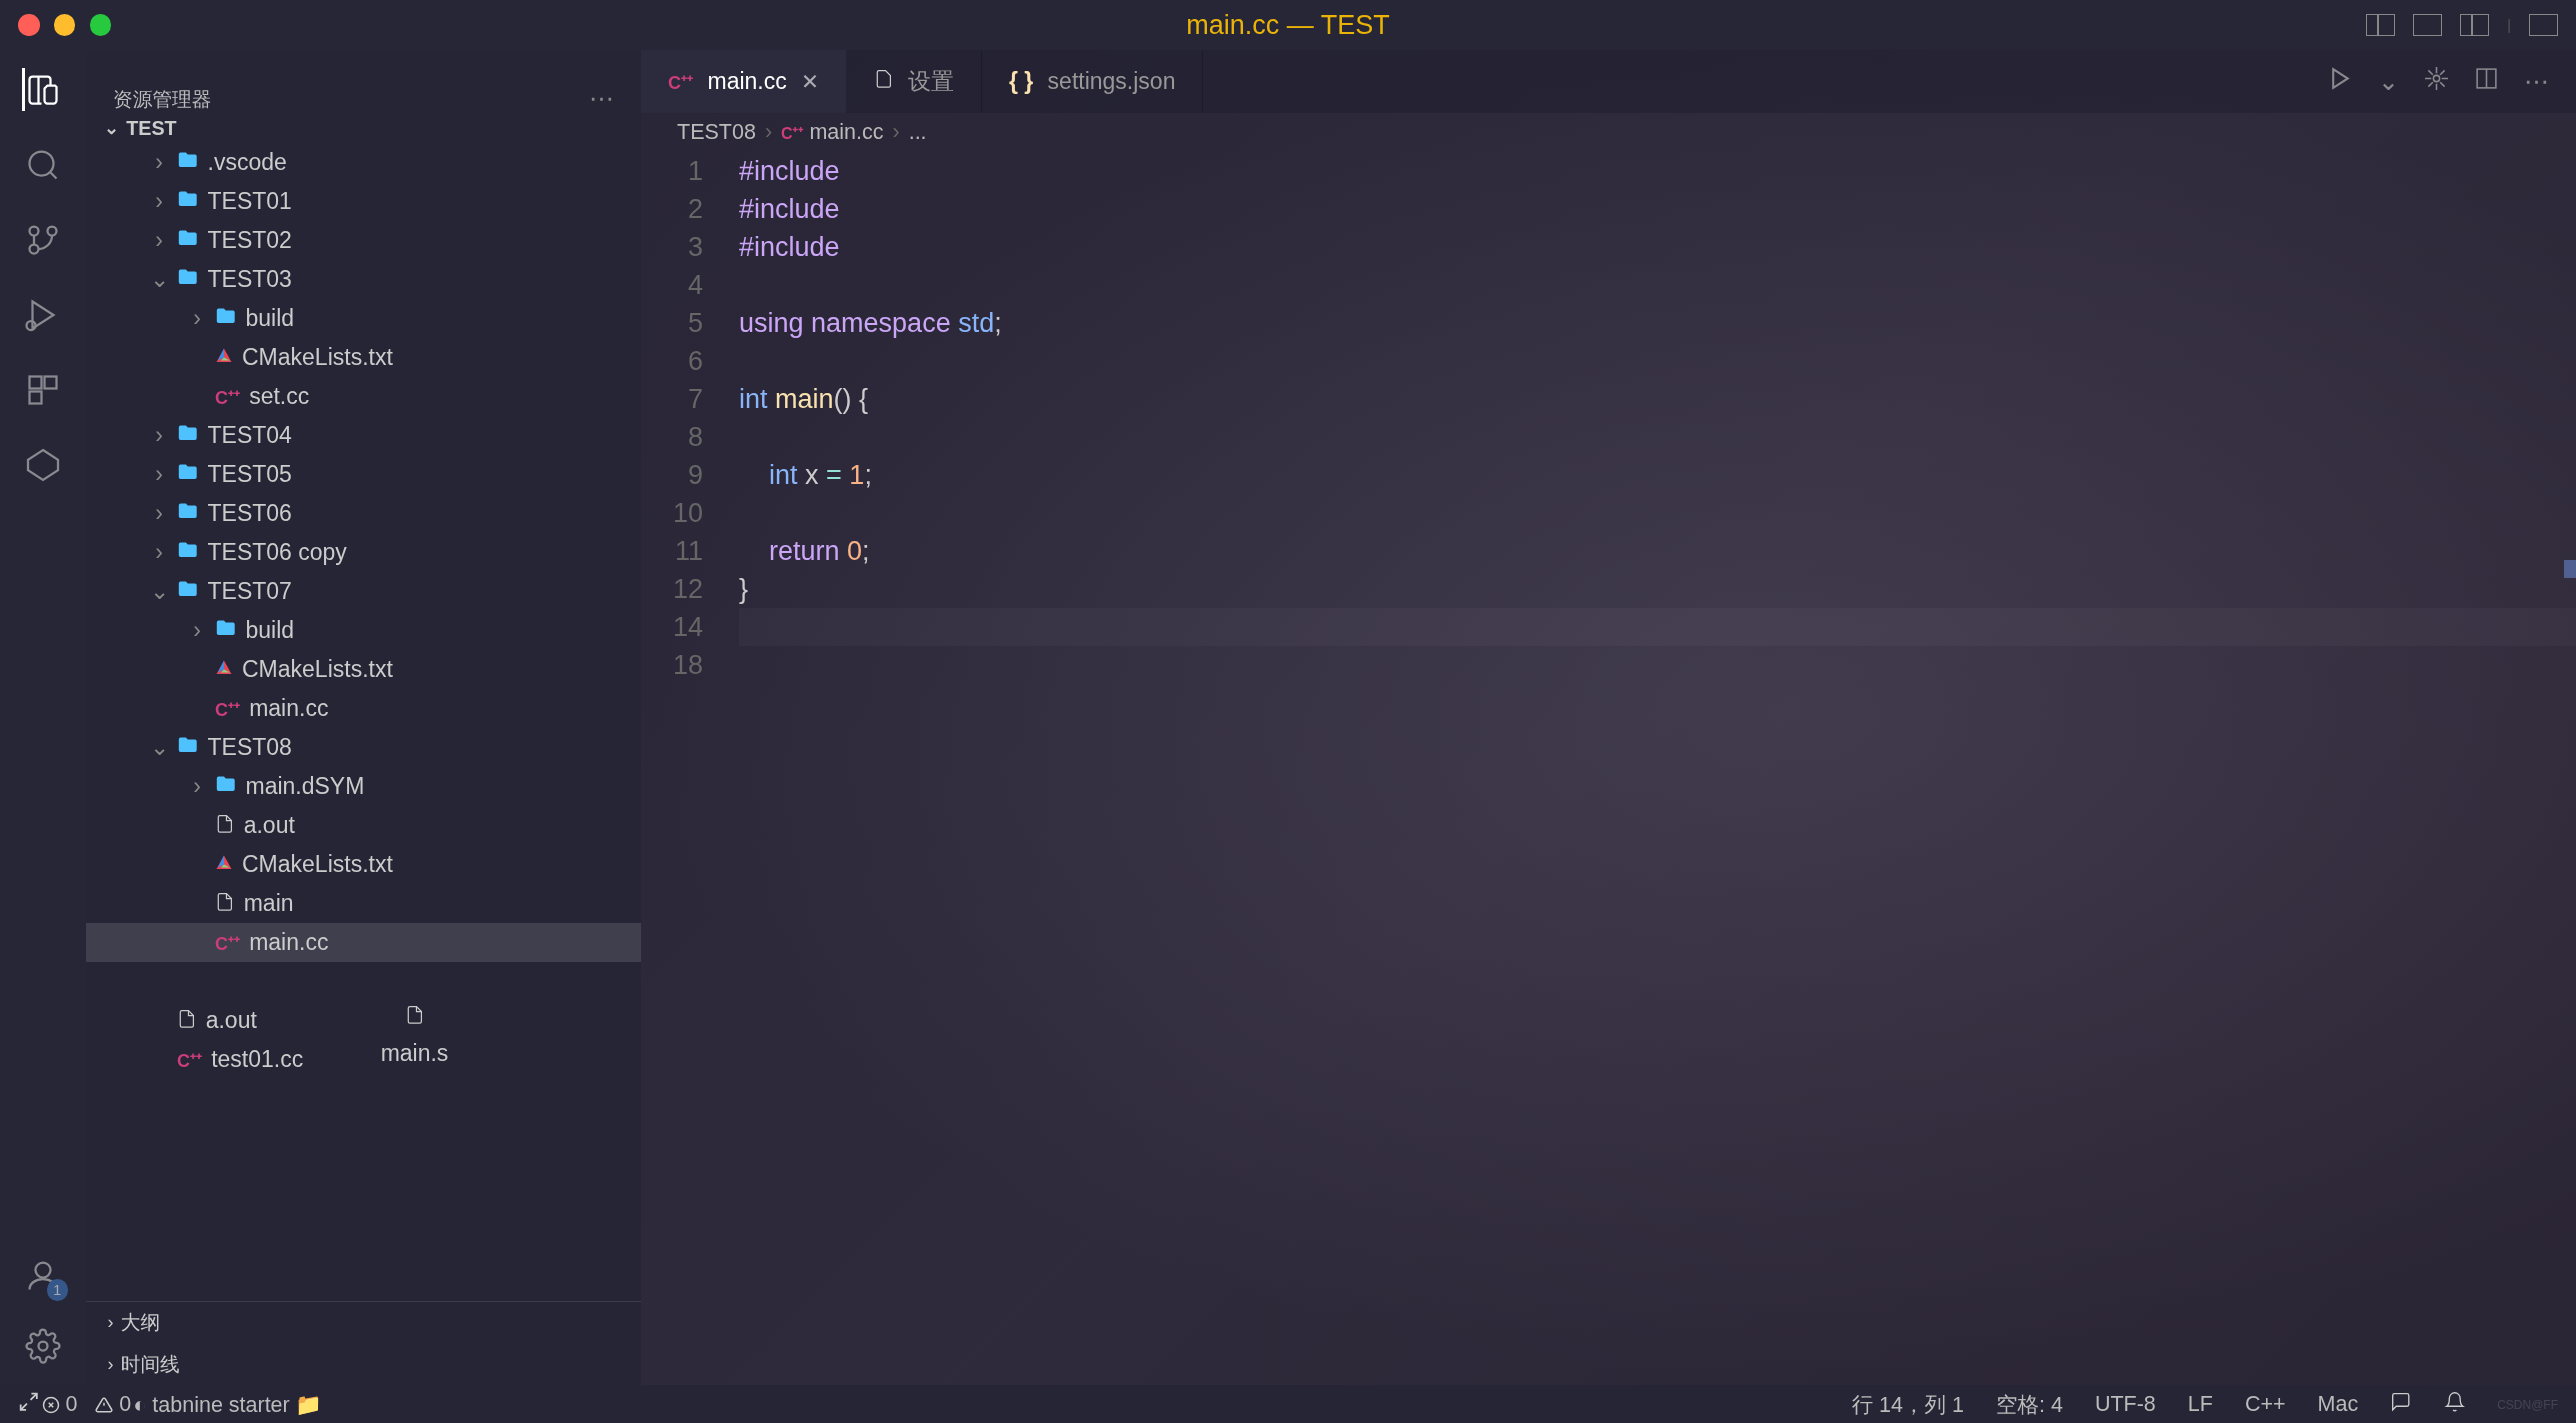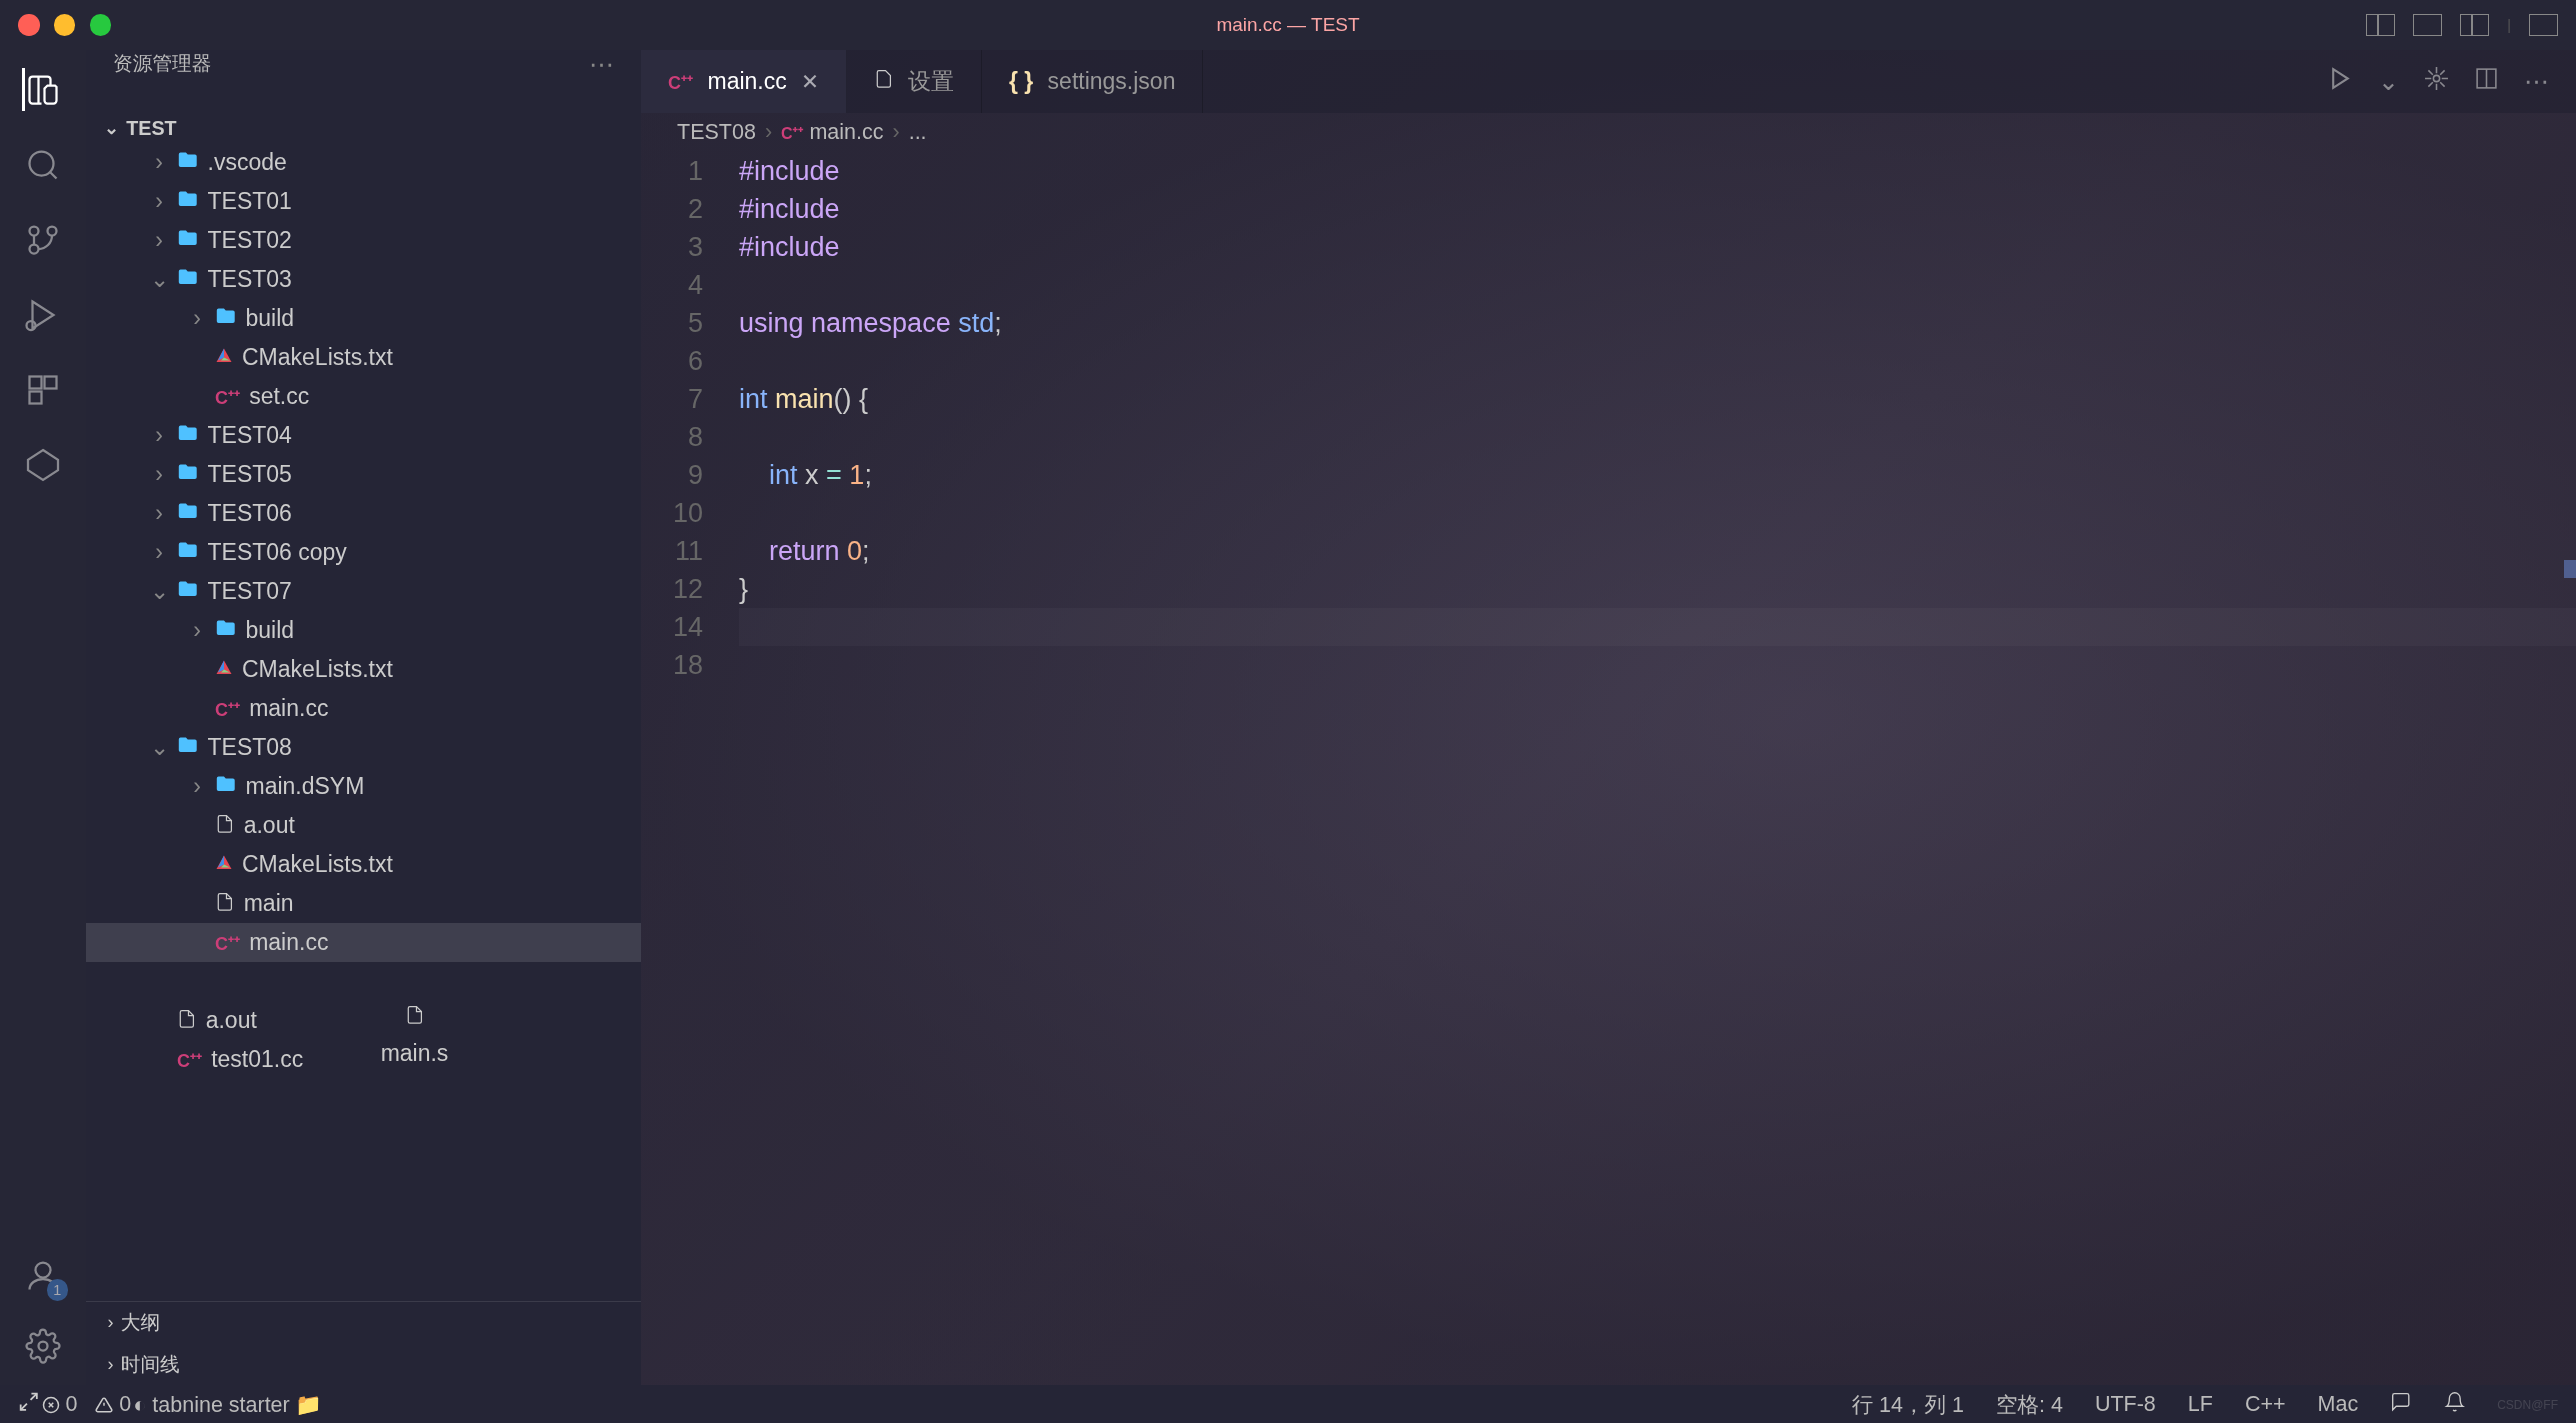--- a/index.html
+++ b/index.html
@@ -42,22 +42,22 @@
     }
     
     .red { background: #ff5f56; }
     .yellow { background: #ffbd2e; }
     .green { background: #27c93f; }
     
     .window-title {
       position: absolute;
       left: 50%;
       transform: translateX(-50%);
-      font-size: 19px;
-      color: #fca5a5;
+      font-size: 27px;
+      color: #eab308;
     }
     
     .titlebar-right {
       margin-left: auto;
       display: flex;
       gap: 18px;
       align-items: center;
     }
     
     .titlebar-icon {
@@ -152,21 +152,21 @@
       width: 555px;
       background: #252536;
       display: flex;
       flex-direction: column;
       overflow: hidden;
     }
     
     .sidebar-header {
       height: 63px;
       display: flex;
-      align-items: flex-start;
+      align-items: flex-end;
       padding: 0 27px;
       font-size: 19.7px;
       color: #bbb;
     }
     
     .sidebar-header-actions {
       margin-left: auto;
       font-size: 25px;
       color: #888;
       cursor: pointer;

